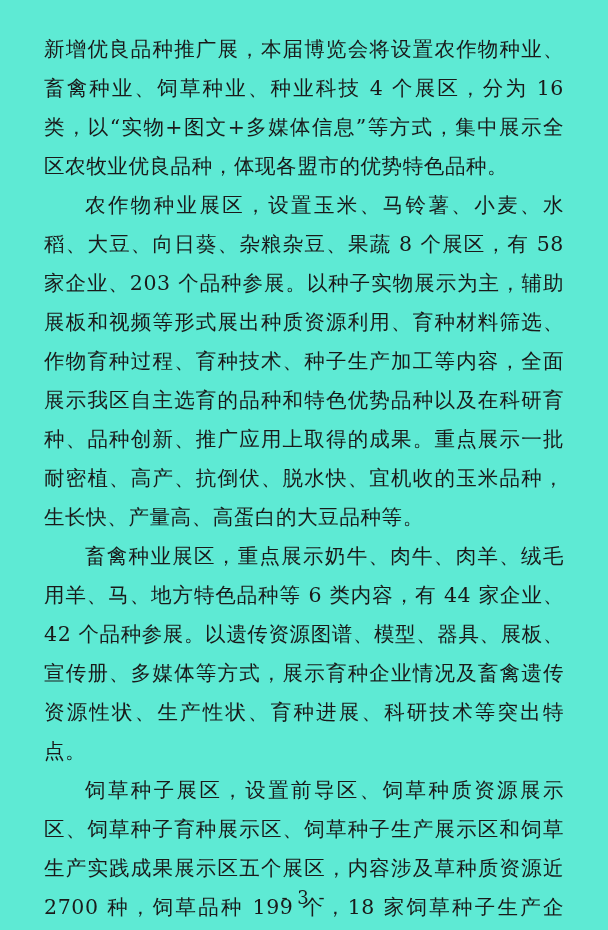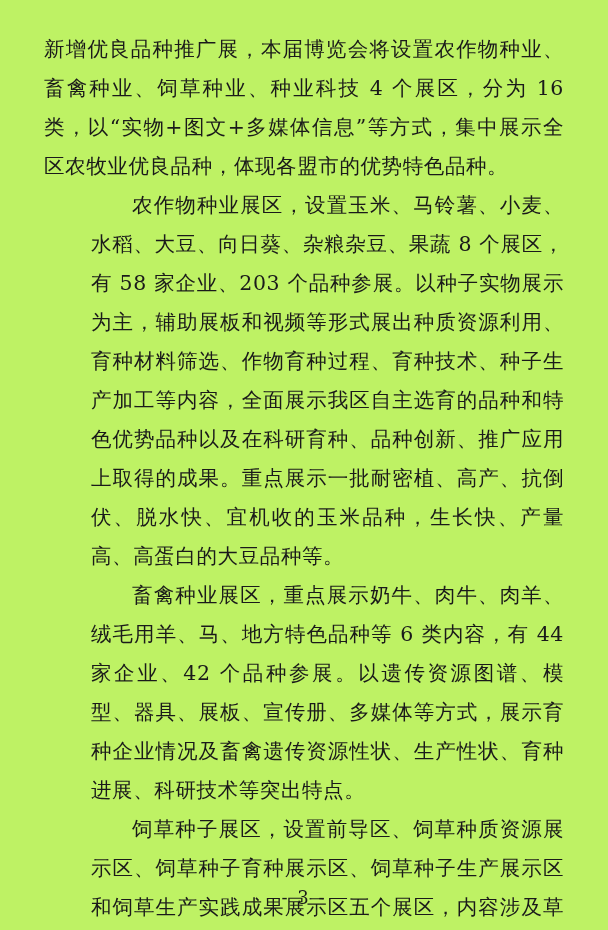--- a/index.html
+++ b/index.html
@@ -10,21 +10,21 @@
     width: 608px;
     height: 930px;
     background: #ffffff;
     font-family: "DejaVu Serif", serif;
     overflow: hidden;
   }
   .page {
     position: relative;
     width: 608px;
     height: 930px;
-    background: #bef264;
+    background: #5eead4;
     box-sizing: border-box;
     padding: 30px 44px 0 44px;
   }
   .doc-body {
     width: 100%;
   }
   .para {
     font-size: 20.5px;
     line-height: 39px;
     color: #1a1a1a;
@@ -33,21 +33,20 @@
     margin: 0 0 0 0;
     letter-spacing: 0.6px;
     font-family: "DejaVu Serif", "Liberation Serif", serif;
     font-weight: 500;
   }
   .para.indent {
     text-indent: 41px;
   }
   .para + .para {
     margin-top: 0px;
-    margin-left: 47px;
   }
   .page-number {
     position: absolute;
     bottom: 22px;
     left: 0;
     width: 608px;
     text-align: center;
     font-size: 18px;
     color: #1a1a1a;
     font-family: "DejaVu Serif", "Liberation Serif", serif;

